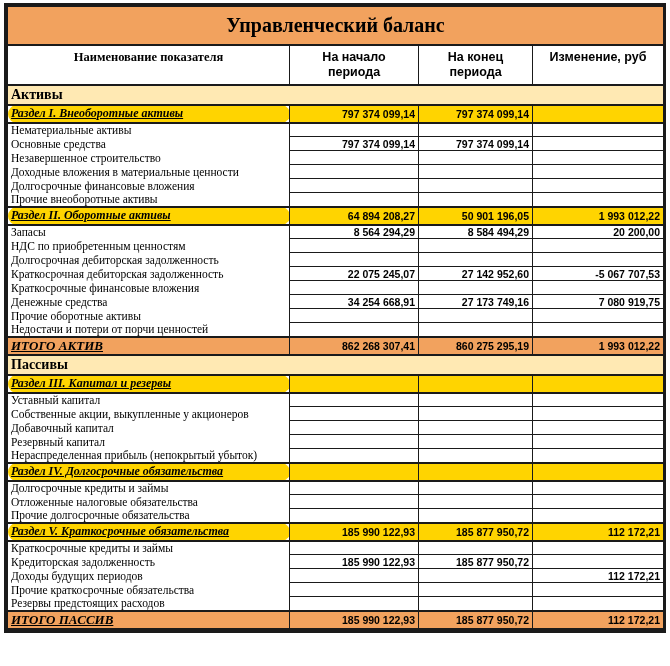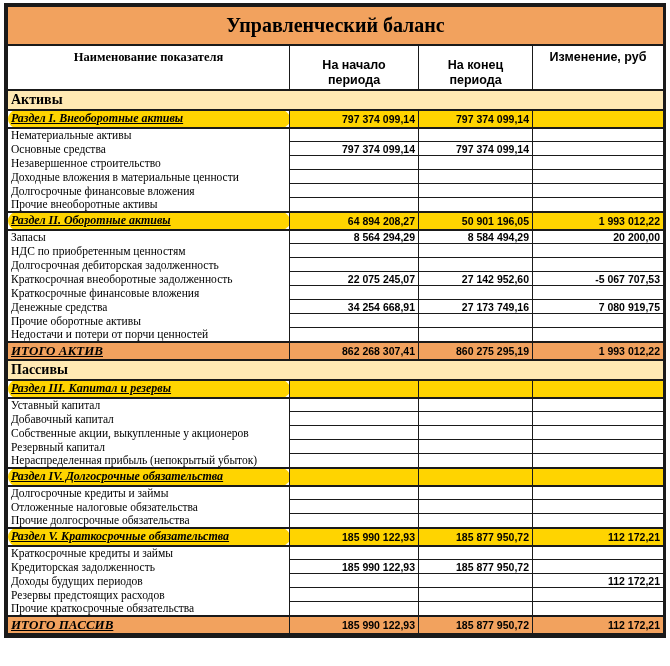--- a/index.html
+++ b/index.html
@@ -51,21 +51,21 @@
     text-align:center;
     vertical-align:top;
     font-size:12.5px;
     font-weight:bold;
     padding-top:4px;
     border-top:2px solid var(--border);
     border-bottom:2px solid var(--border);
     white-space:normal;
   }
   tr.hdr td.c2 span, tr.hdr td.c3 span{
-    display:inline-block;max-width:84px;line-height:1.25;margin-top:8px;
+    display:inline-block;max-width:84px;line-height:1.25;
   }
   tr.hdr td.c4 span{display:inline-block;line-height:1.25;}
 
   
   tr.band td{
     background:var(--cream);
     height:20px;
     font-size:14px;
     font-weight:bold;
     border-top:2px solid var(--border);
@@ -193,21 +193,21 @@
           <td class="c3"></td>
           <td class="c4"></td>
         </tr>
         <tr class="data">
           <td class="c1">Долгосрочная дебиторская задолженность</td>
           <td class="c2"></td>
           <td class="c3"></td>
           <td class="c4"></td>
         </tr>
         <tr class="data">
-          <td class="c1">Краткосрочная внеоборотные задолженность</td>
+          <td class="c1">Краткосрочная дебиторская задолженность</td>
           <td class="c2">22 075 245,07</td>
           <td class="c3">27 142 952,60</td>
           <td class="c4">-5 067 707,53</td>
         </tr>
         <tr class="data">
           <td class="c1">Краткосрочные финансовые вложения</td>
           <td class="c2"></td>
           <td class="c3"></td>
           <td class="c4"></td>
         </tr>
@@ -244,27 +244,27 @@
           <td class="c3"></td>
           <td class="c4"></td>
         </tr>
         <tr class="data">
           <td class="c1">Уставный капитал</td>
           <td class="c2"></td>
           <td class="c3"></td>
           <td class="c4"></td>
         </tr>
         <tr class="data">
+          <td class="c1">Собственные акции, выкупленные у акционеров</td>
+          <td class="c2"></td>
+          <td class="c3"></td>
+          <td class="c4"></td>
+        </tr>
+        <tr class="data">
           <td class="c1">Добавочный капитал</td>
-          <td class="c2"></td>
-          <td class="c3"></td>
-          <td class="c4"></td>
-        </tr>
-        <tr class="data">
-          <td class="c1">Собственные акции, выкупленные у акционеров</td>
           <td class="c2"></td>
           <td class="c3"></td>
           <td class="c4"></td>
         </tr>
         <tr class="data">
           <td class="c1">Резервный капитал</td>
           <td class="c2"></td>
           <td class="c3"></td>
           <td class="c4"></td>
         </tr>
@@ -316,27 +316,27 @@
           <td class="c3">185 877 950,72</td>
           <td class="c4"></td>
         </tr>
         <tr class="data">
           <td class="c1">Доходы будущих периодов</td>
           <td class="c2"></td>
           <td class="c3"></td>
           <td class="c4">112 172,21</td>
         </tr>
         <tr class="data">
+          <td class="c1">Прочие краткосрочные обязательства</td>
+          <td class="c2"></td>
+          <td class="c3"></td>
+          <td class="c4"></td>
+        </tr>
+        <tr class="data">
           <td class="c1">Резервы предстоящих расходов</td>
-          <td class="c2"></td>
-          <td class="c3"></td>
-          <td class="c4"></td>
-        </tr>
-        <tr class="data">
-          <td class="c1">Прочие краткосрочные обязательства</td>
           <td class="c2"></td>
           <td class="c3"></td>
           <td class="c4"></td>
         </tr>
         <tr class="total">
           <td class="c1">ИТОГО ПАССИВ</td>
           <td class="c2">185 990 122,93</td>
           <td class="c3">185 877 950,72</td>
           <td class="c4">112 172,21</td>
         </tr>

